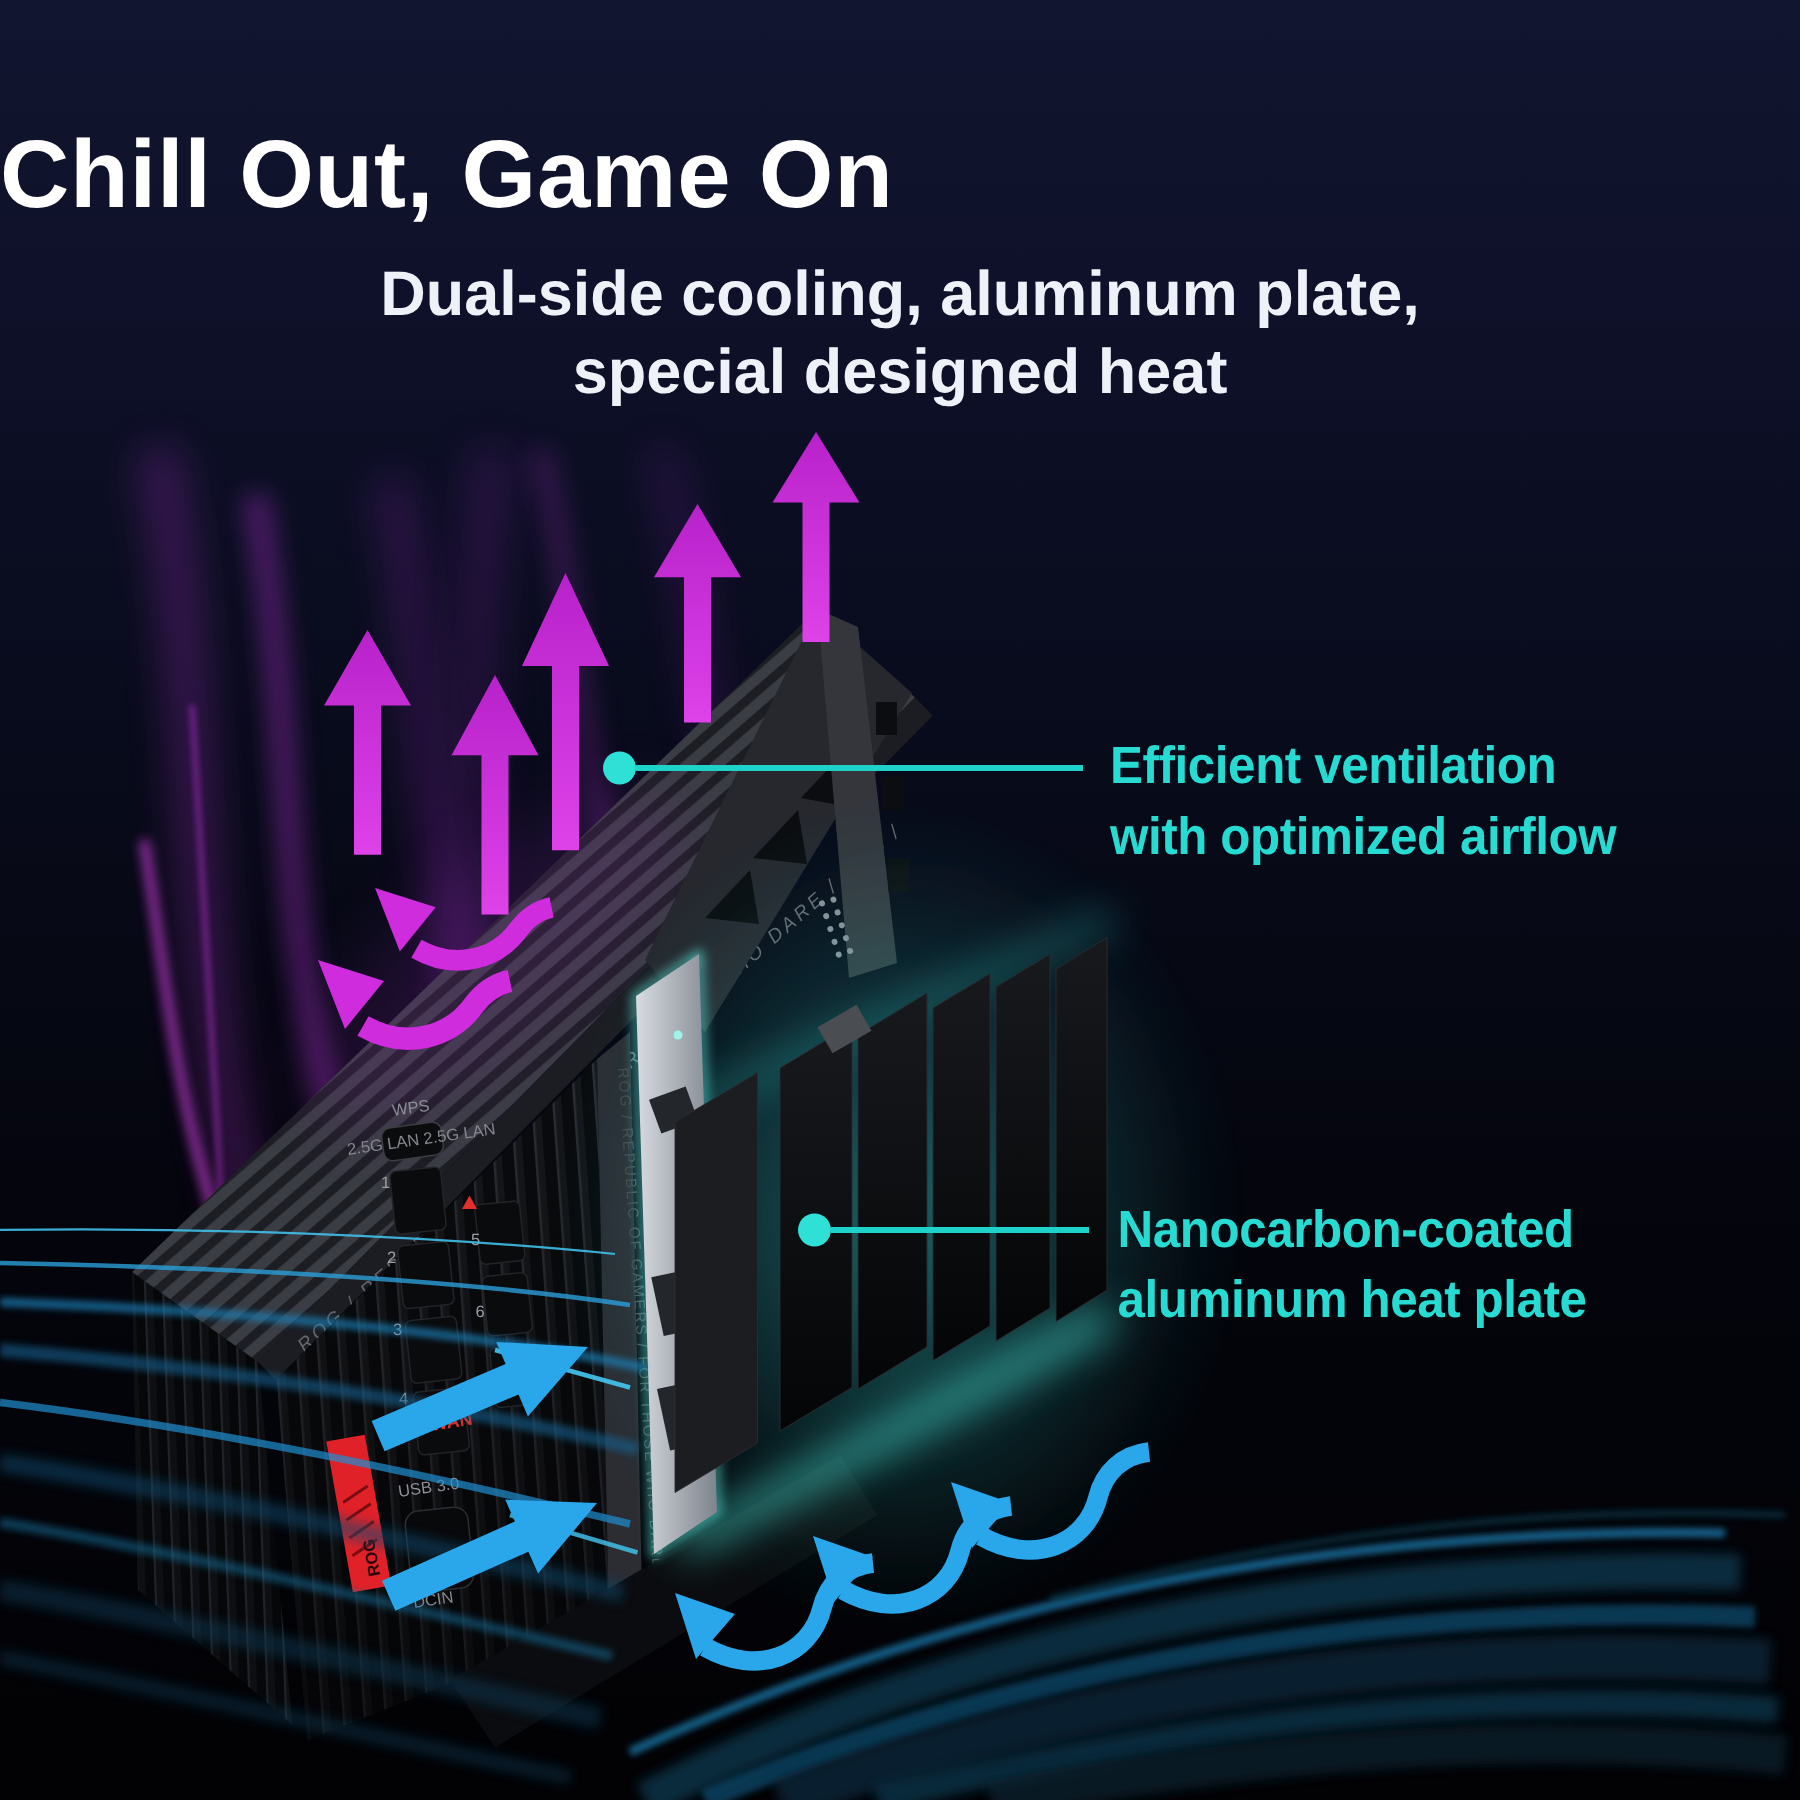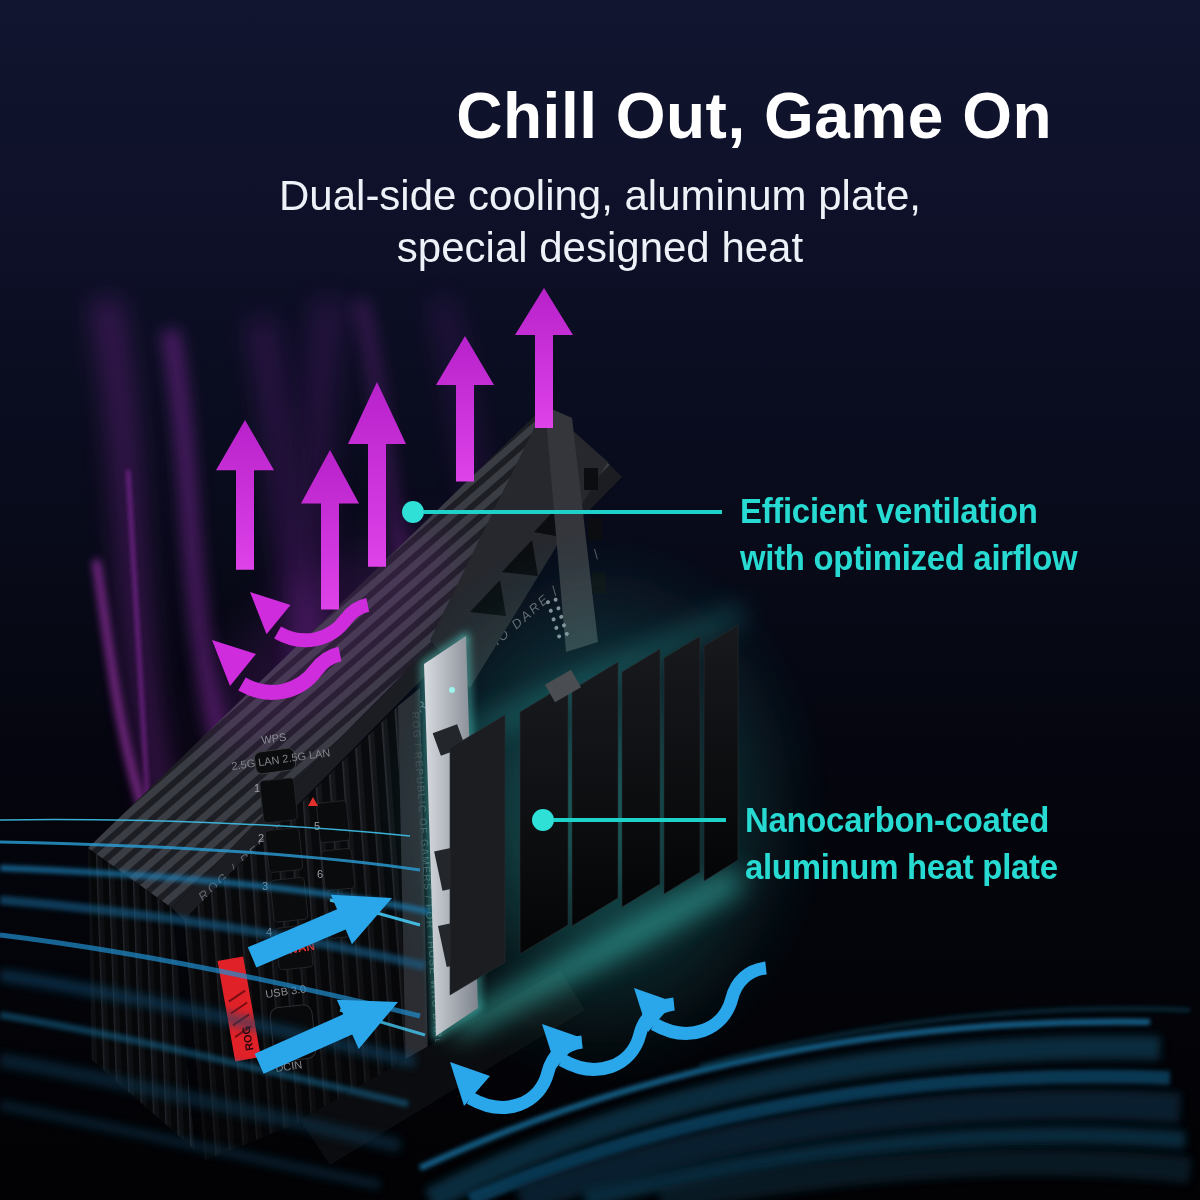--- a/index.html
+++ b/index.html
@@ -3,26 +3,26 @@
 <meta charset="utf-8">
 <style>
   html,body{margin:0;padding:0;background:#000;}
   .stage{
     position:relative;width:1200px;height:1200px;overflow:hidden;
     background:linear-gradient(180deg,#12152f 0%,#0e1129 16%,#090c1d 38%,#04050d 66%,#020204 100%);
     font-family:"Liberation Sans",sans-serif;
   }
   .art{position:absolute;inset:0;}
   .headline{
-    position:absolute;top:82px;left:0;width:1052px;text-align:right;
+    position:absolute;top:82px;left:0;width:1052px;text-align:left;
     color:#ffffff;font-size:64px;font-weight:700;letter-spacing:.5px;line-height:68px;
   }
   .subline{
     position:absolute;top:170px;left:0;width:1200px;text-align:center;
-    color:#eef1f7;font-size:42px;font-weight:400;line-height:52px;
+    color:#eef1f7;font-size:42px;font-weight:700;line-height:52px;
   }
   .callout{
     position:absolute;color:#28dbd2;font-size:35px;font-weight:700;
     line-height:47px;letter-spacing:-0.3px;transform:scaleX(.94);transform-origin:left top;
     white-space:nowrap;
   }
   .callout.c1{left:740px;top:487px;}
   .callout.c2{left:745px;top:796px;}
   svg text{font-family:"Liberation Sans",sans-serif;}
 </style>

